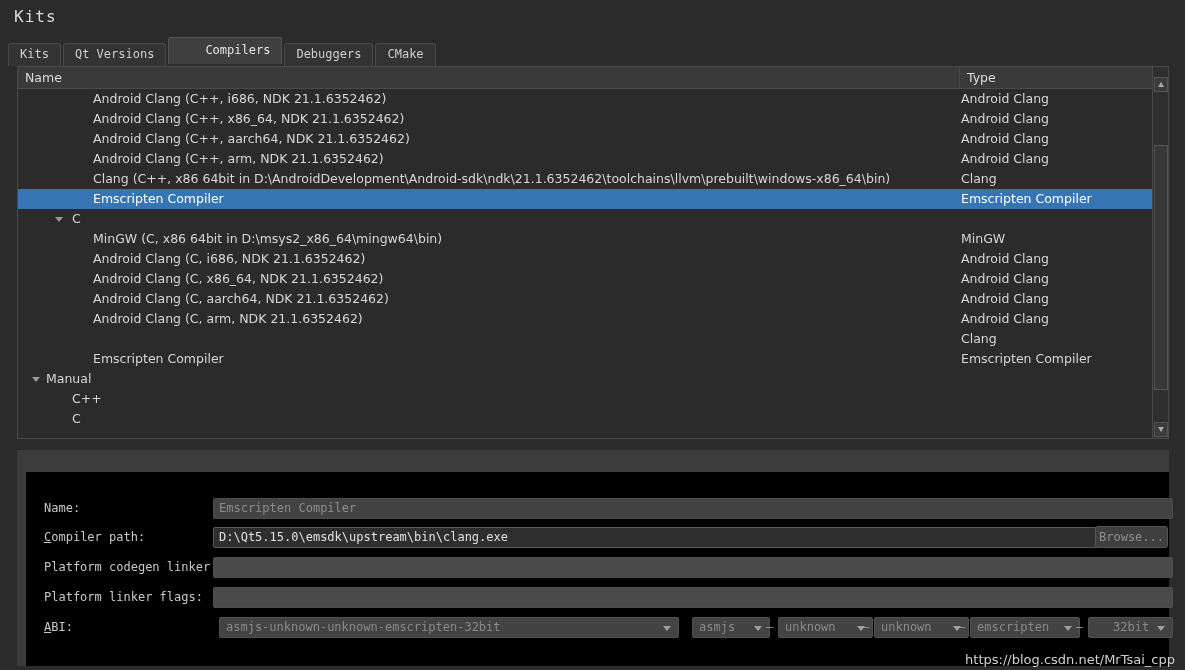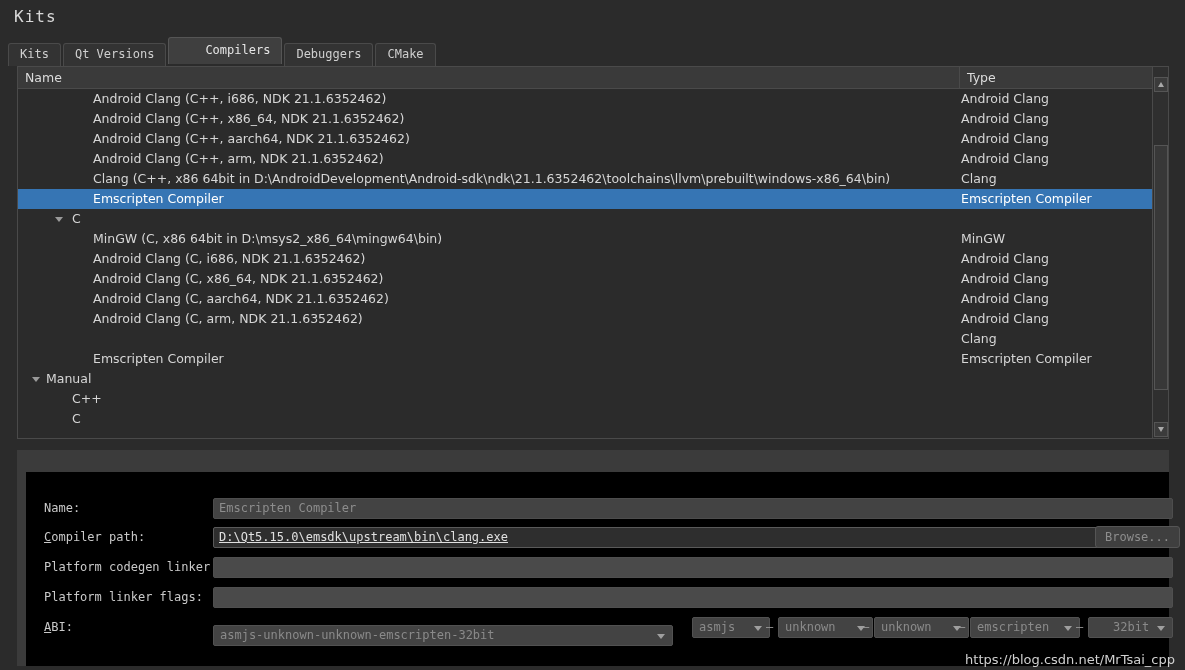--- a/index.html
+++ b/index.html
@@ -411,37 +411,37 @@
 <div class="form-outer">
   <div class="form-inner">
 
     <div class="frow" style="top:26px; width:100%;">
       <div class="flabel">Name:</div>
       <div class="fld disabled" style="left:187px; width:960px;">Emscripten Compiler</div>
     </div>
 
     <div class="frow" style="top:55px; width:100%;">
       <div class="flabel"><u>C</u><span>ompiler path:</span></div>
-      <div class="fld enabled" style="left:187px; width:908px;text-decoration:underline;">D:\Qt5.15.0\emsdk\upstream\bin\clang.exe</div>
-      <div class="btn" style="left:1069px; top:-1px; width:85px;">Browse...</div>
+      <div class="fld enabled" style="left:187px; width:908px;">D:\Qt5.15.0\emsdk\upstream\bin\clang.exe</div>
+      <div class="btn" style="left:1069px; top:-1px; width:73px;">Browse...</div>
     </div>
 
     <div class="frow" style="top:85px; width:100%;">
       <div class="flabel">Platform codegen linker:</div>
       <div class="fld empty" style="left:187px; width:960px;"></div>
     </div>
 
     <div class="frow" style="top:115px; width:100%;">
       <div class="flabel">Platform linker flags:</div>
       <div class="fld empty" style="left:187px; width:960px;"></div>
     </div>
 
     <div class="frow" style="top:145px; width:100%;">
       <div class="flabel"><u>A</u><span>BI:</span></div>
-      <div class="combo" style="left:187px; width:460px;margin-top:8px;">
+      <div class="combo" style="left:193px; width:460px;">
         <span class="cv">asmjs-unknown-unknown-emscripten-32bit</span>
         <span class="carrow"></span>
       </div>
       <div id="abiparts">
           <div class="combo" style="left: 666px; width: 78px;"><span class="cv">asmjs</span><span class="carrow"></span></div>
           <span class="dash" style="left: 740px;">–</span>
           <div class="combo" style="left: 752px; width: 95px;"><span class="cv">unknown</span><span class="carrow"></span></div>
           <span class="dash" style="left: 836px;">–</span>
           <div class="combo" style="left: 848px; width: 95px;"><span class="cv">unknown</span><span class="carrow"></span></div>
           <span class="dash" style="left: 932px;">–</span>

